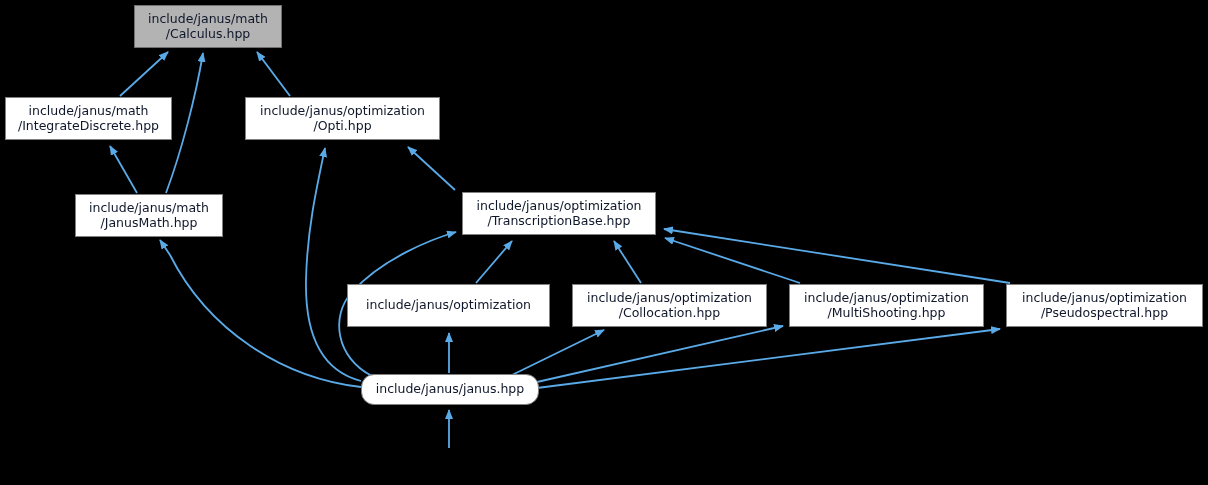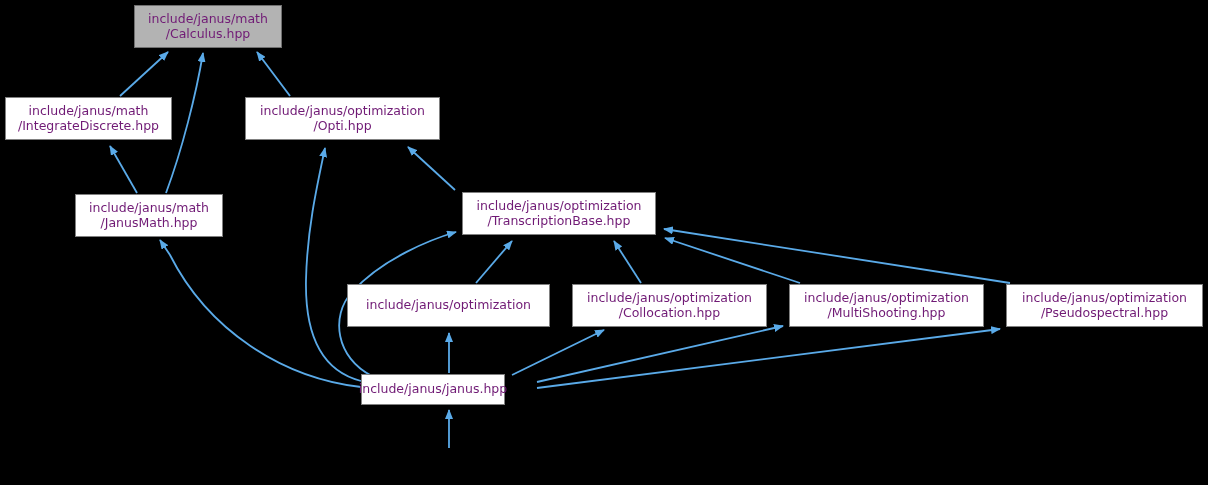--- a/index.html
+++ b/index.html
@@ -9,21 +9,21 @@
     background:#000;
     font-family:"DejaVu Sans","Liberation Sans",sans-serif;
     overflow:hidden;
   }
   #edges{position:absolute;left:0;top:0;width:1208px;height:485px;}
   .node{
     position:absolute;
     box-sizing:border-box;
     background:#fff;
     border:1px solid #808080;
-    color:#701a75;
+    color:#0f172a;
     font-size:12.5px;
     line-height:14.5px;
     text-align:center;
     display:flex;
     flex-direction:column;
     align-items:center;
     justify-content:center;
     white-space:pre;
     z-index:2;
   }
@@ -116,18 +116,18 @@
   <div class="node" style="left:789px;top:284px;width:195px;height:43px;">
     <span class="l1">include/janus/optimization</span>
     <span class="l2">/MultiShooting.hpp</span>
   </div>
 
   <div class="node" style="left:1006px;top:284px;width:197px;height:43px;">
     <span class="l1">include/janus/optimization</span>
     <span class="l2">/Pseudospectral.hpp</span>
   </div>
 
-  <div class="node" style="left:361px;top:374px;width:144px;height:31px;">
+  <div class="node" style="left:361px;top:374px;width:178px;height:31px;border-radius:13px;">
     <span class="l1">include/janus/janus.hpp</span>
   </div>
 
 
 </div>
 
 </body></html>

